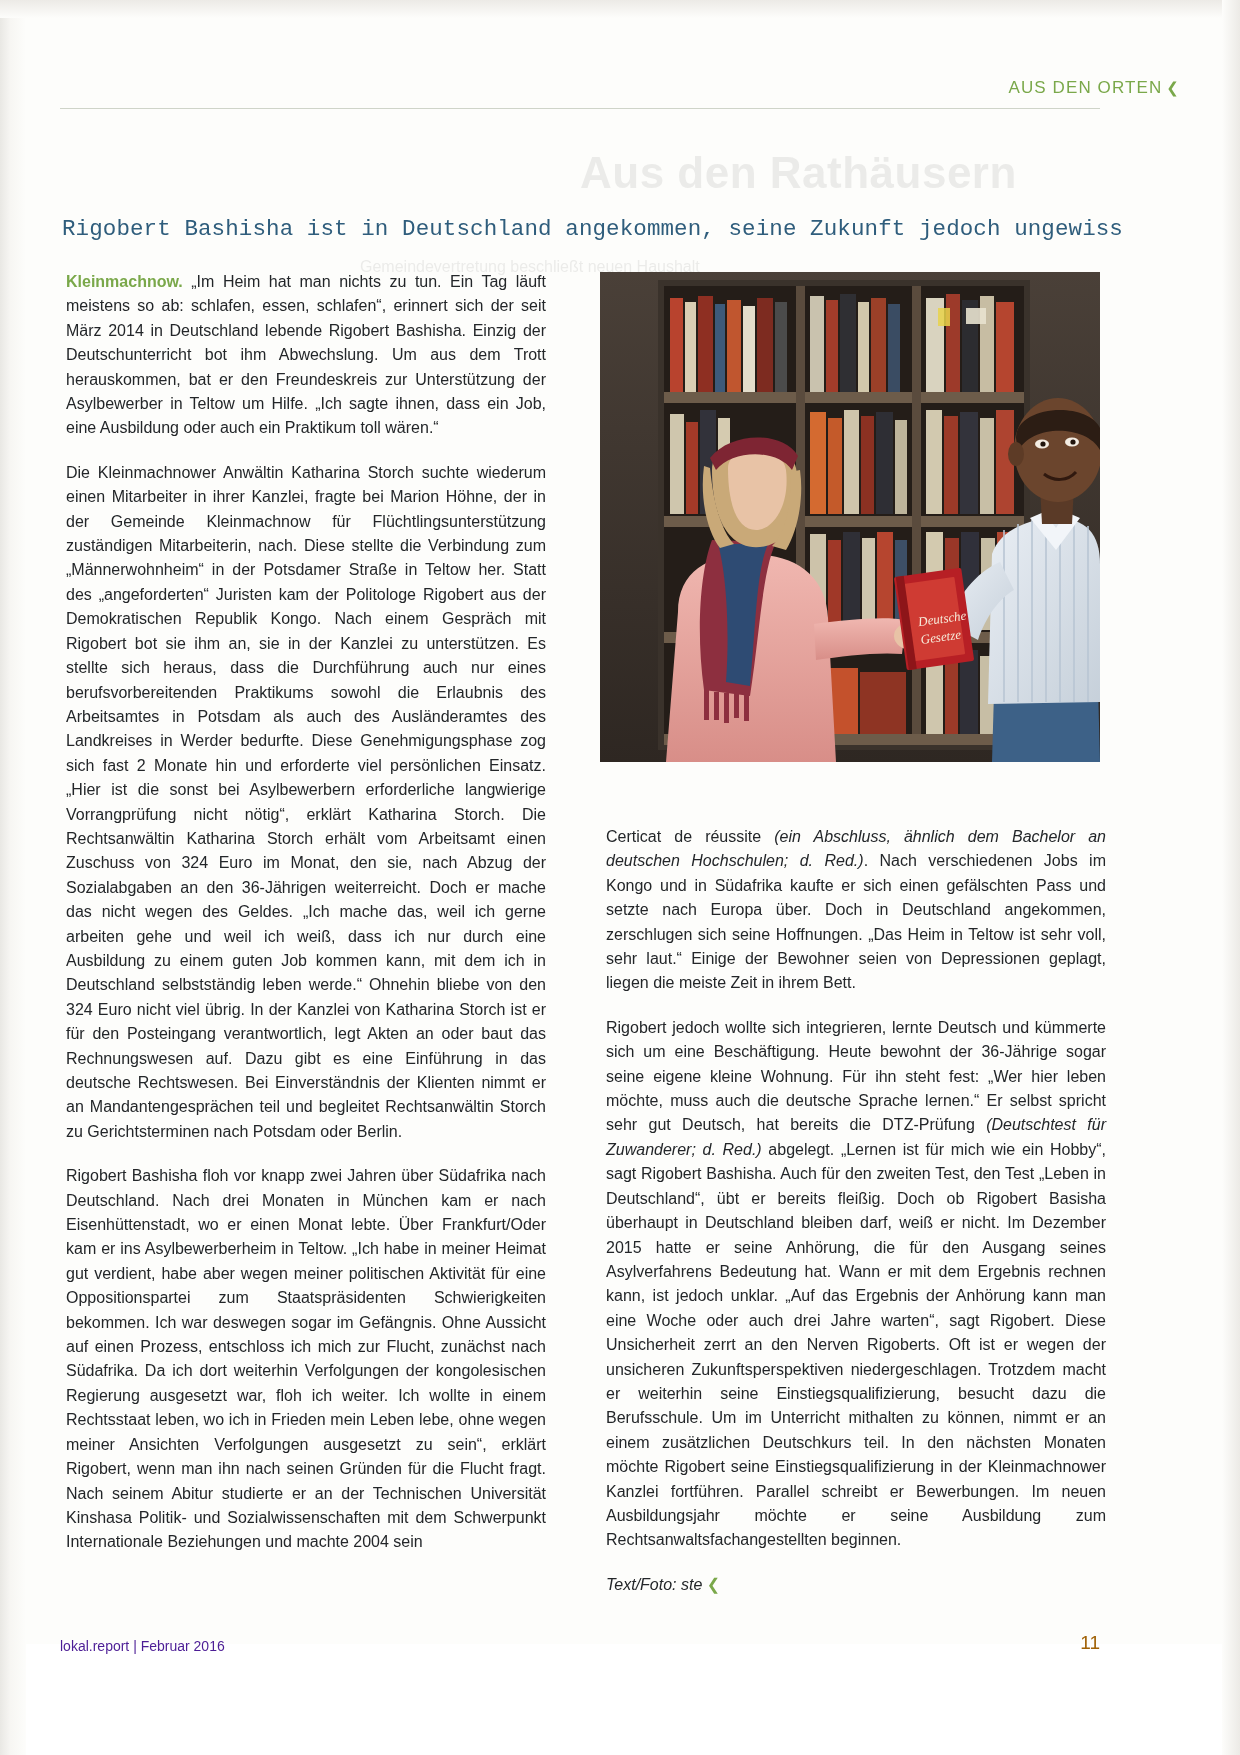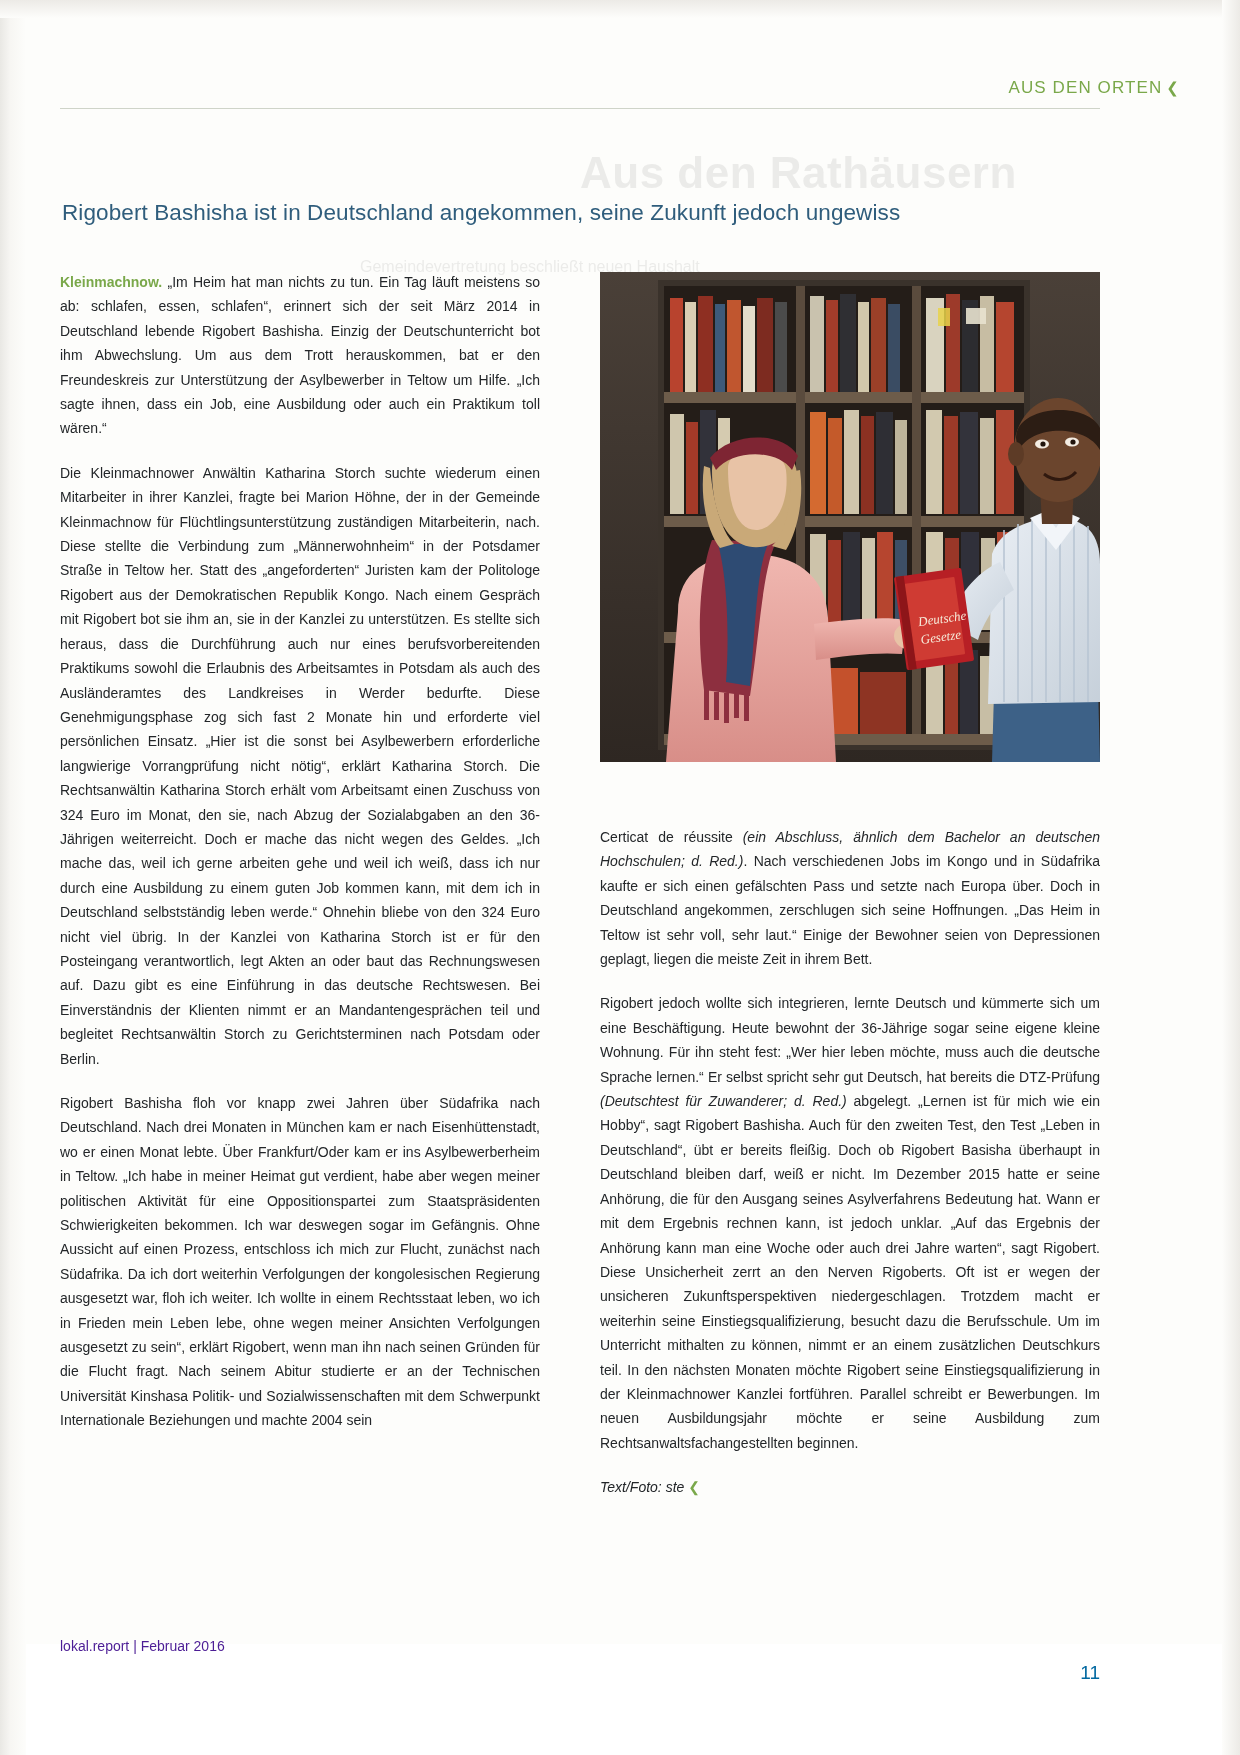--- a/index.html
+++ b/index.html
@@ -95,34 +95,36 @@
     top: 72px;
     margin: 0;
     font-size: 43px;
     font-weight: bold;
     color: #23282c;
     letter-spacing: -0.4px;
   }
   .subtitle {
     position: absolute;
     left: 2px;
-    top: 140px;
+    top: 156px;
     font-size: 22.5px;
     color: #2f5d7c;
     letter-spacing: 0.1px;
+    font-family: Liberation Mono, monospace;
   }
 
   
   .col {
     position: absolute;
-    font-size: 14px;
+    font-size: 16px;
     line-height: 24.4px;
     color: #232629;
     text-align: justify;
     hyphens: manual;
+    margin-left: 6px;
   }
   .col p { margin: 0 0 20px 0; }
   .col-left {
     left: 0;
     top: 210px;
     width: 480px;
   }
   .col-right {
     left: 540px;
     top: 765px;
@@ -161,22 +163,21 @@
     font-size: 14px;
     color: #4c1d95;
   }
   .footer-right {
     position: absolute;
     left: 1000px;
     top: 1572px;
     width: 40px;
     text-align: right;
     font-size: 19px;
-    color: #0369a1;
-    margin-top: 30px;
+    color: #a16207;
   }
 </style>
 </head>
 <body>
 
 <div class="page">
   <div class="scan-edge-left"></div>
   <div class="scan-edge-top"></div>
   <div class="scan-edge-right"></div>
 

